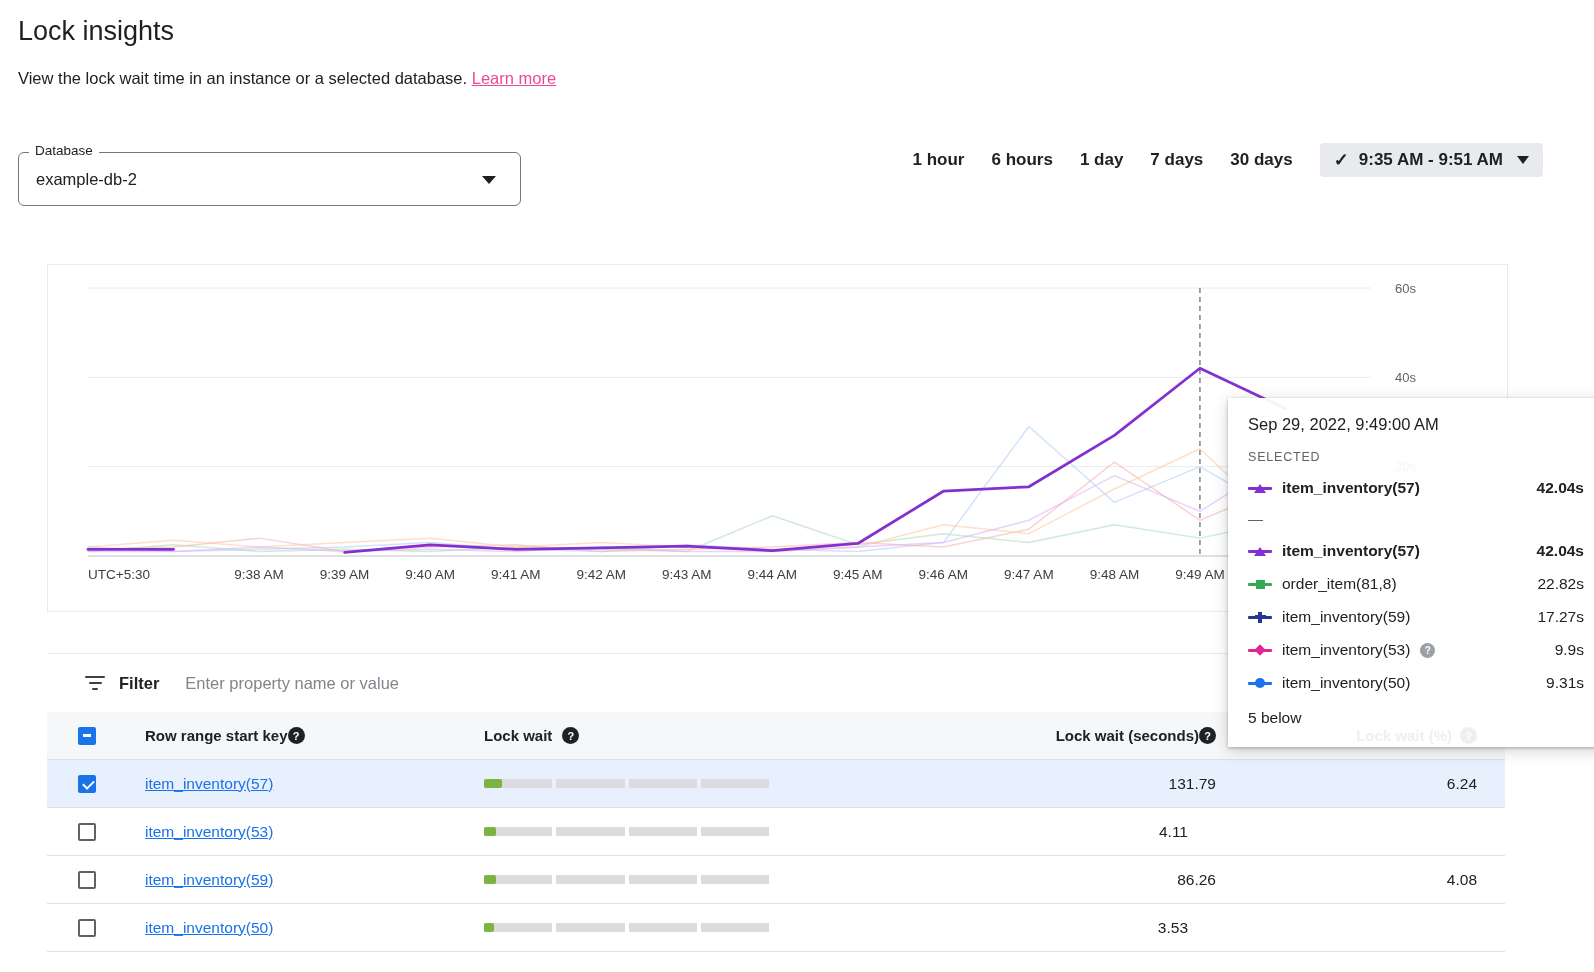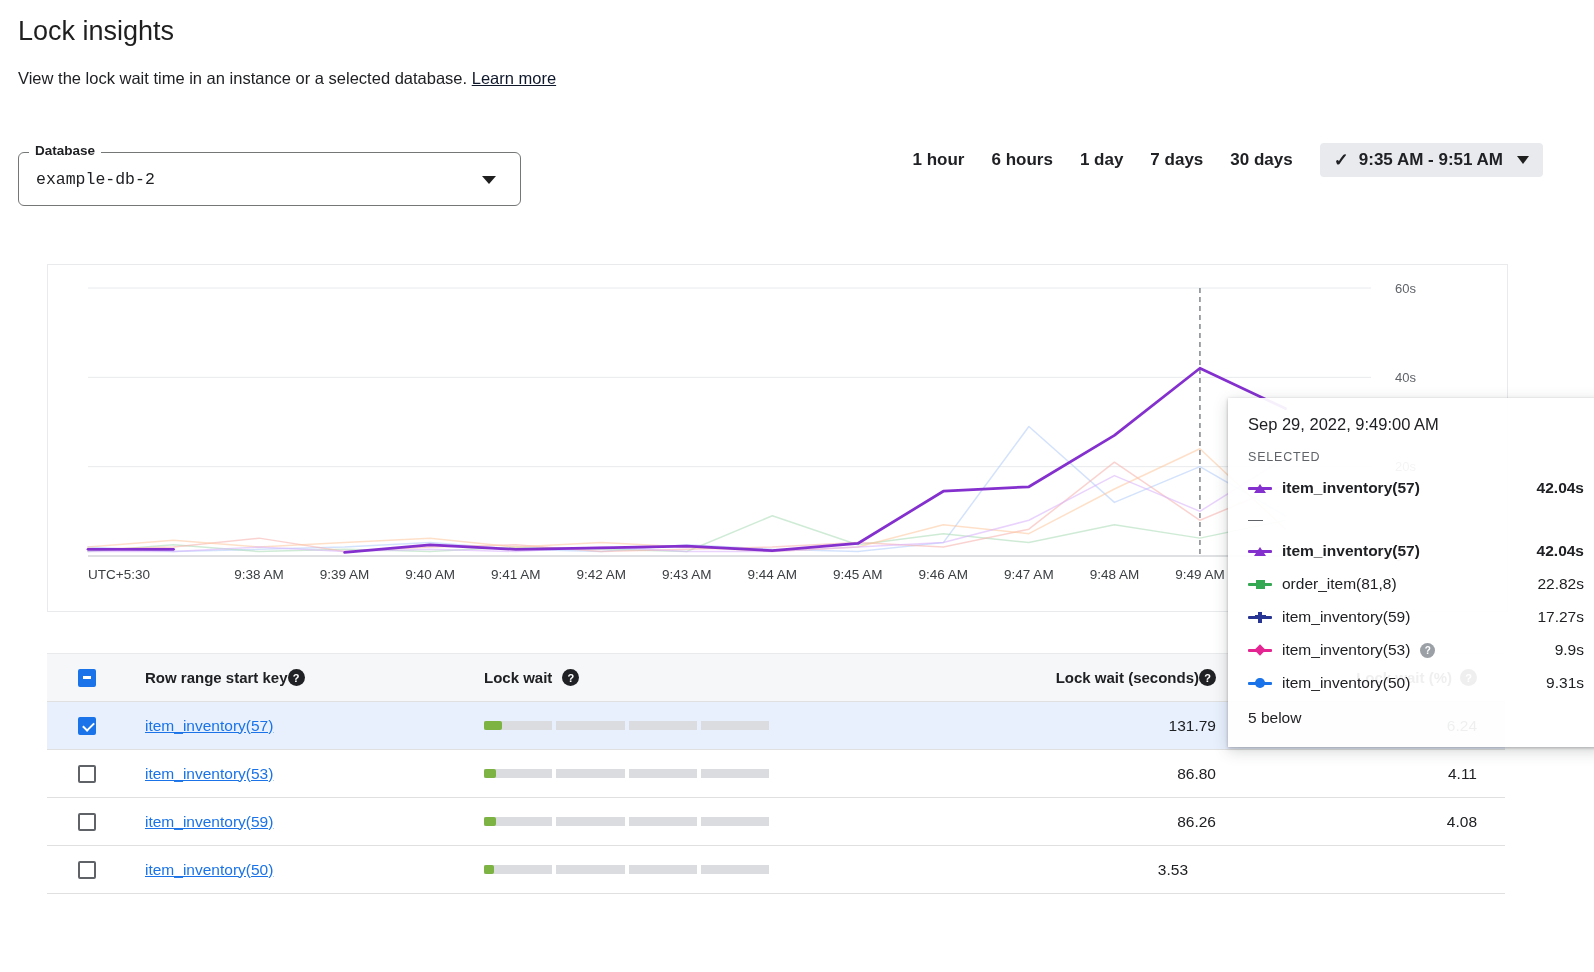--- a/index.html
+++ b/index.html
@@ -4,28 +4,28 @@
 <style>
   * { box-sizing: border-box; }
   html,body { margin:0; padding:0; }
   body {
     width:1594px; height:972px; position:relative; overflow:hidden;
     background:#fff; color:#202124;
     font-family:"Liberation Sans", sans-serif;
   }
   .page-title { position:absolute; left:18px; top:16px; font-size:27px; font-weight:400; color:#1f1f1f; margin:0; }
   .page-desc  { position:absolute; left:18px; top:69px; font-size:16.5px; color:#202124; }
-  .page-desc a { color:#0f172a; text-decoration:underline; cursor:pointer; }
+  .page-desc a { color:#ec4899; text-decoration:underline; cursor:pointer; }
 
   
   .db-select { position:absolute; left:18px; top:152px; width:503px; height:54px;
     border:1px solid #747775; border-radius:6px; background:#fff; cursor:pointer; }
   .db-select .lbl { position:absolute; top:-10px; left:10px; background:#fff; padding:0 6px;
-    font-size:13.5px; font-weight:700; color:#202124; }
-  .db-select .val { position:absolute; left:17px; top:50%; transform:translateY(-50%); font-size:16.5px;font-family:Liberation Mono, monospace; }
+    font-size:13.5px; font-weight:400; color:#202124; }
+  .db-select .val { position:absolute; left:17px; top:50%; transform:translateY(-50%); font-size:16.5px; }
   .db-select .arrow { position:absolute; right:24px; top:calc(50% - 3px);
     width:0; height:0; border-left:7px solid transparent; border-right:7px solid transparent; border-top:8px solid #1f1f1f; }
 
   
   .time-row { position:absolute; right:51px; top:140px; height:40px; display:flex; align-items:center; gap:27px; }
   .time-btn { font-size:17px; font-weight:600; color:#202124; background:none; border:none; cursor:pointer; padding:0;
     font-family:inherit; }
   .time-pill { display:flex; align-items:center; gap:10px; background:#e8eaed; border-radius:4px;
     padding:7px 14px; cursor:pointer; }
   .time-pill .chk { font-size:18px; font-weight:700; line-height:1; }
@@ -212,20 +212,29 @@
         <span class="mk mk-circle" style="color: rgb(26, 115, 232);"></span>
       </span>
     <span class="name">item_inventory(50)</span>
 
     <span class="val">9.31s</span>
   </div>
   <div class="tt-footer">5 below</div>
 </div>
 
 <div class="table-wrap">
+  <div class="filter-row">
+    <span class="filter-icon">
+        <span></span>
+        <span></span>
+        <span></span>
+      </span>
+    <span class="filter-label">Filter</span>
+    <input class="filter-input" placeholder="Enter property name or value" style="">
+  </div>
 
   <div class="grid-row thead">
     <div class="c-check">
         <span class="cb indet"></span>
       </div>
     <div class="c-key">
       <span>Row range start key</span>
       <span class="help-dark">?</span>
     </div>
     <div class="c-bar">
@@ -271,21 +280,20 @@
       </div>
     <div class="c-bar">
       <span class="bar-track">
         <span class="seg"></span>
           <span class="seg"></span>
           <span class="seg"></span>
           <span class="seg"></span>
         <span class="bar-fill" style="width: 4.11%; background: rgb(124, 179, 66);"></span>
       </span>
     </div>
-    <div class="c-sec">86.80</div>
     <div class="c-pct">4.11</div>
   </div>
 
   <div class="grid-row trow">
     <div class="c-check">
         <span class="cb"></span>
       </div>
     <div class="c-key">
         <a href="#">item_inventory(59)</a>
       </div>

